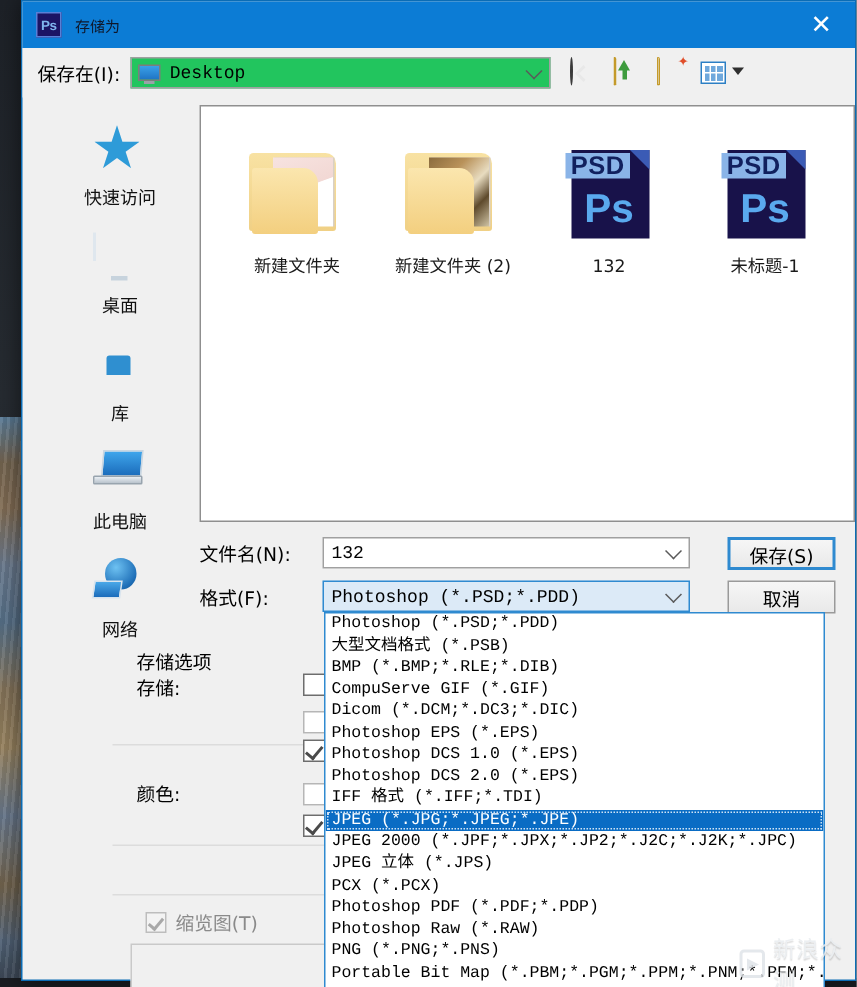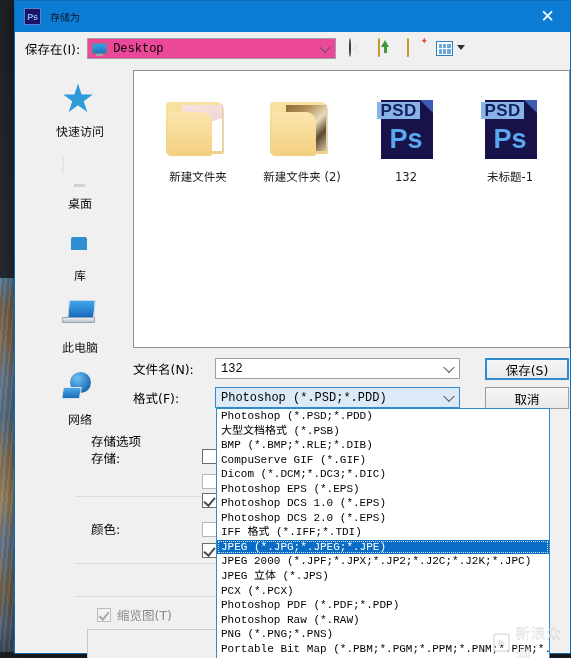--- a/index.html
+++ b/index.html
@@ -89,22 +89,22 @@
     display: flex; align-items: center;
     padding-left: 10px;
     background: #f0f0f0;
   }
   #lookin-label {
     font-size: 12.5px; color: #000;
     font-family: "DejaVu Sans", sans-serif;
     margin-right: 7px;
   }
   #lookin-combo {
-    width: 249px; height: 21px;
-    background: #ec4899;
+    width: 280px; height: 21px;
+    background: #22c55e;
     border: 1px solid #a0a0a0;
     display: flex; align-items: center;
     box-sizing: border-box;
     position: relative;
   }
   .monitor-ico {
     width: 15px; height: 11px;
     margin-left: 4px; margin-right: 6px;
     background: linear-gradient(180deg,#3aa0e8,#1f74c4);
     border: 1px solid #7d7d7d;
@@ -334,21 +334,21 @@
     border:1px solid #2f8ad0;
     background:#dceaf7;
   }
   .field-value {
     font-size:12px; color:#000;
     font-family:"Liberation Mono", monospace;
   }
 
   
   .dlg-btn {
-    position:absolute; width:84px; height:22px;
+    position:absolute; width:72px; height:22px;
     background: linear-gradient(180deg,#f6f6f6,#e9e9e9);
     border:1px solid #9a9a9a;
     box-sizing:border-box;
     display:flex; align-items:center; justify-content:center;
     font-size:12.5px; color:#000;
     font-family:"DejaVu Sans", sans-serif;
   }
   #save-btn { left:470px; top:357px; border:2px solid #2f8ad0; }
   #cancel-btn { left:470px; top:386px; }
 

